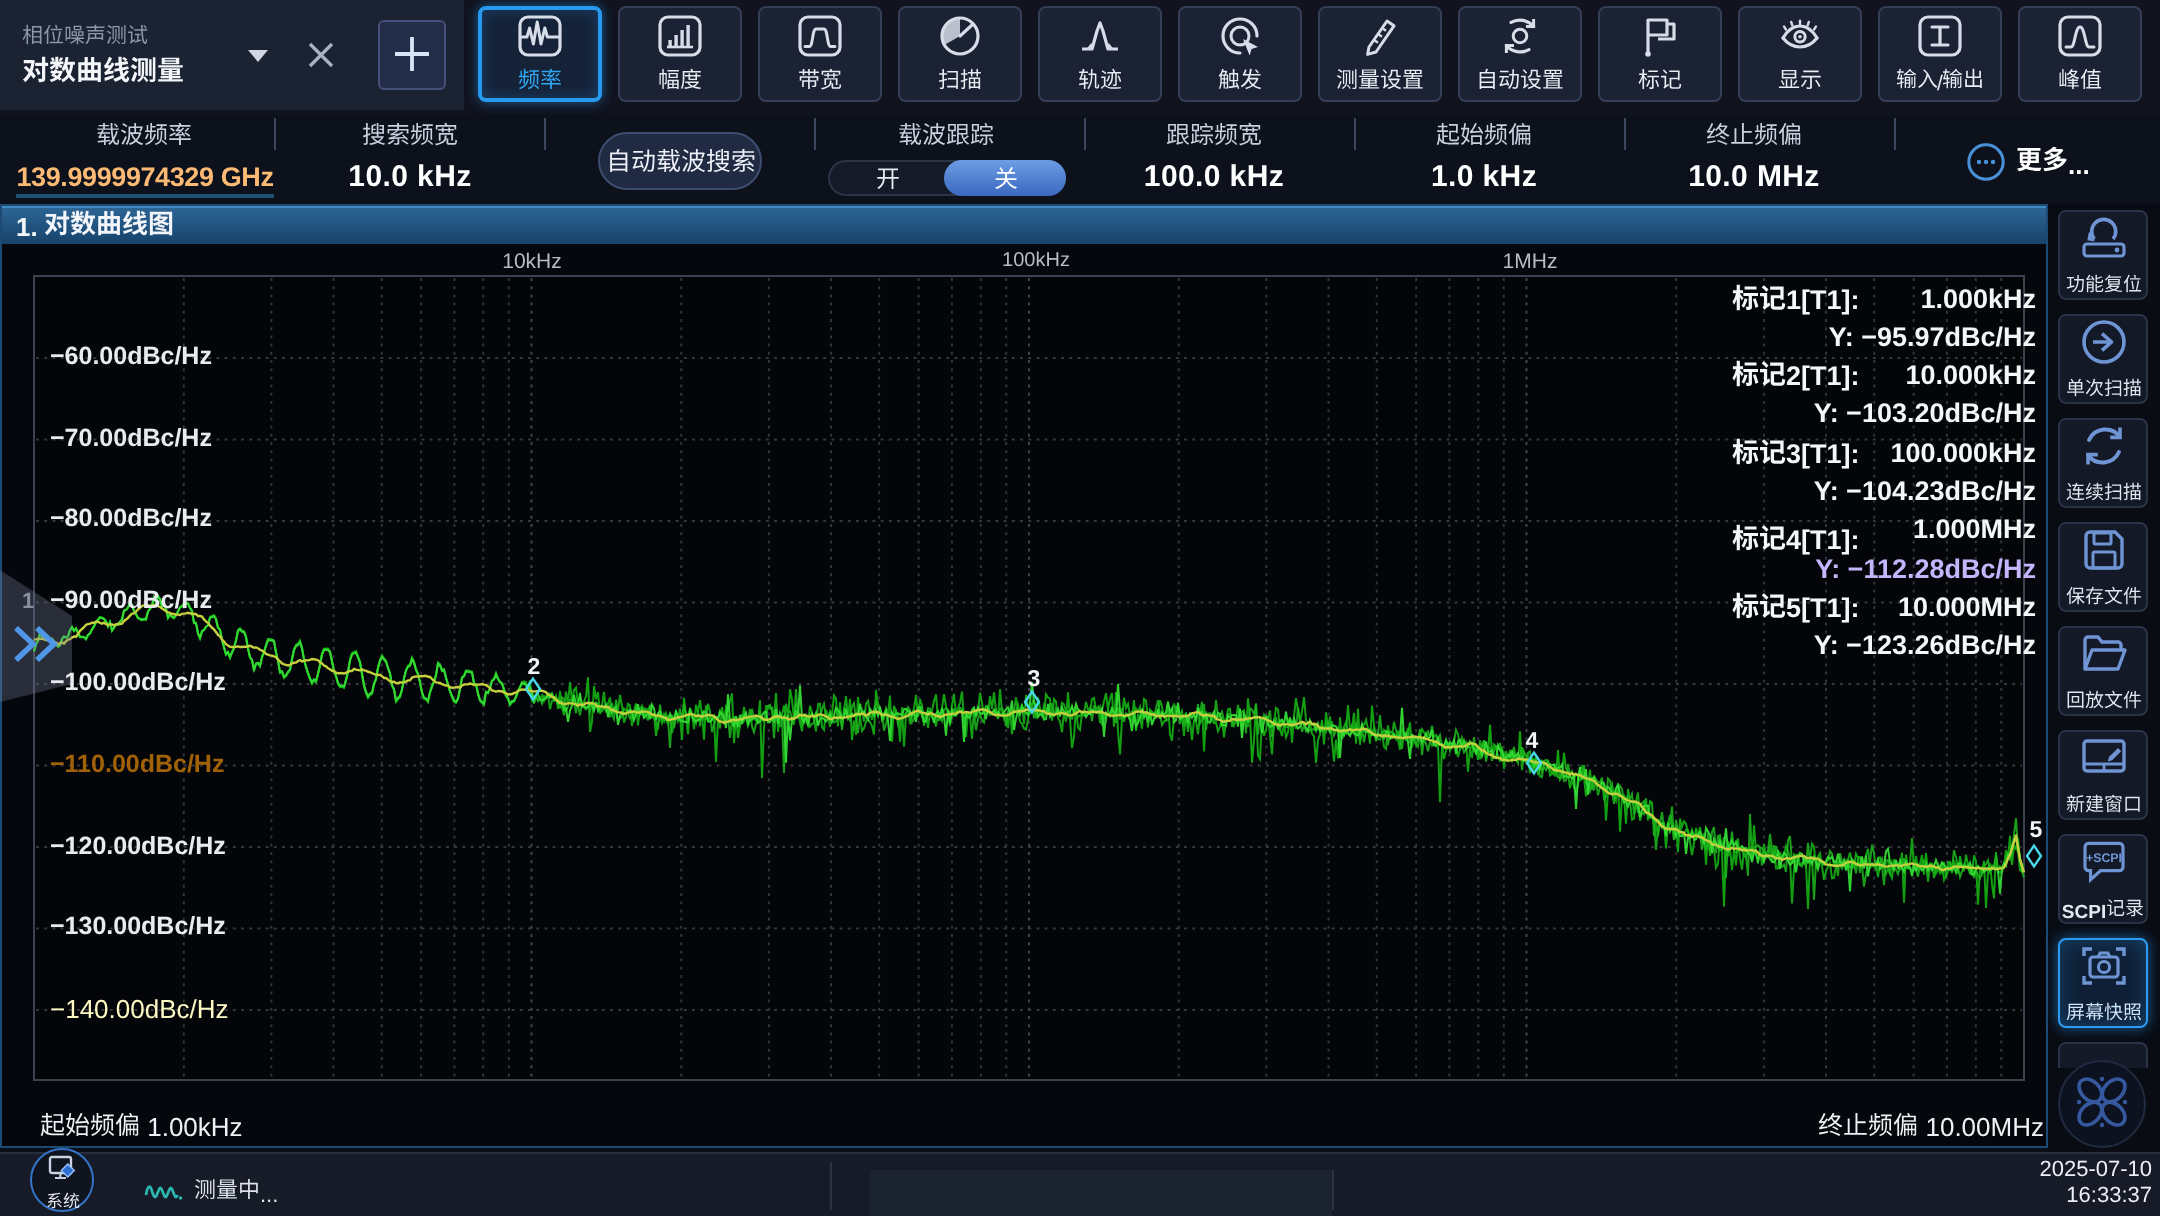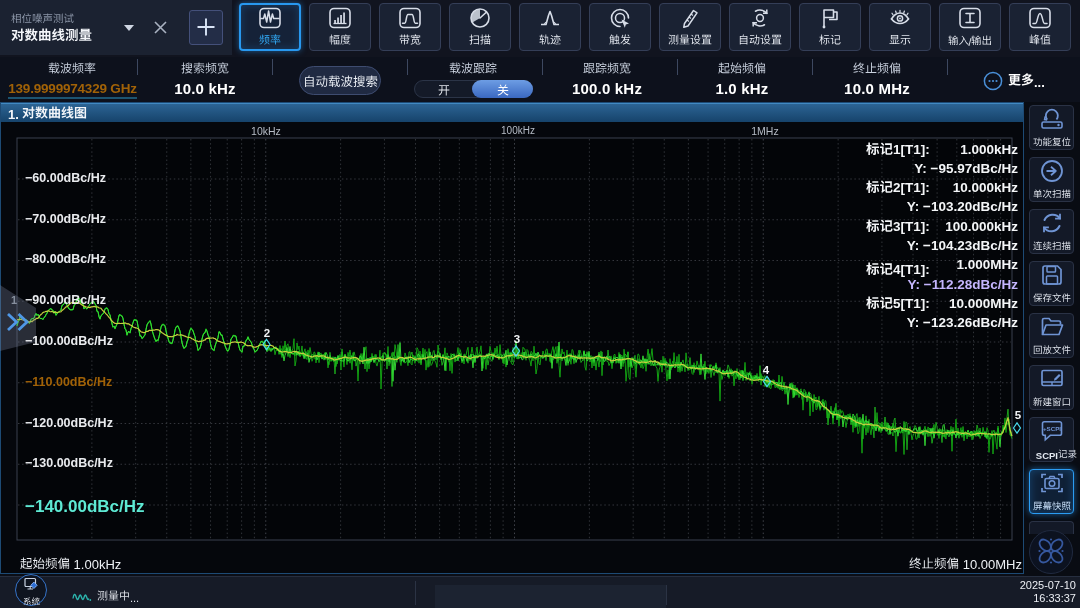--- a/index.html
+++ b/index.html
@@ -170,21 +170,21 @@
 <div class="abs" style="left:542px;top:59px;width:1px;height:16px;background:#3d4860"></div>
 <div class="abs" style="left:677px;top:59px;width:1px;height:16px;background:#3d4860"></div>
 <div class="abs" style="left:812px;top:59px;width:1px;height:16px;background:#3d4860"></div>
 <div class="abs" style="left:947px;top:59px;width:1px;height:16px;background:#3d4860"></div>
 <div class="abs" style="left:-8px;top:61px;width:160px;text-align:center"><svg class="hz" style="vertical-align:0.00px" width="48.0" height="12.7" viewBox="0 0 48.0 12.7" fill="#c9d1de">
       <path transform="translate(0.0,10.56) scale(0.01200,-0.01200)" d="M736 784C782 745 835 690 858 653L915 693C890 730 836 783 790 819ZM839 501C813 406 776 314 729 231C710 319 697 428 689 553H951V614H686C683 685 682 760 683 839H609C609 762 611 686 614 614H368V700H545V760H368V841H296V760H105V700H296V614H54V553H617C627 394 646 253 676 145C627 75 571 15 507 -31C525 -44 547 -66 560 -82C613 -41 661 9 704 64C741 -22 791 -72 856 -72C926 -72 951 -26 963 124C945 131 919 146 904 163C898 46 888 1 863 1C820 1 783 50 755 136C820 239 870 357 906 481ZM65 92 73 22 333 49V-76H403V56L585 75V137L403 120V214H562V279H403V360H333V279H194C216 312 237 350 258 391H583V453H288C300 479 311 505 321 531L247 551C237 518 224 484 211 453H69V391H183C166 357 152 331 144 319C128 292 113 272 98 269C107 250 117 215 121 200C130 208 160 214 202 214H333V114Z"></path>
       <path transform="translate(12.0,10.56) scale(0.01200,-0.01200)" d="M92 777C151 745 227 696 265 662L309 722C271 755 194 801 135 830ZM38 506C99 477 177 431 215 398L258 460C219 491 140 535 80 562ZM62 -21 128 -67C180 26 240 151 285 256L226 301C177 188 110 56 62 -21ZM597 625V448H426V625ZM354 695V442C354 297 343 98 234 -42C252 -49 283 -67 296 -79C395 49 420 233 425 381H451C489 277 542 187 611 112C541 53 458 10 368 -20C384 -33 407 -64 417 -82C507 -50 590 -3 663 60C734 -2 819 -50 918 -80C929 -60 950 -31 967 -16C870 10 786 54 715 112C791 194 851 299 886 430L839 451L825 448H670V625H859C843 579 824 533 807 501L872 480C900 531 932 612 957 684L903 698L890 695H670V841H597V695ZM522 381H793C763 294 718 221 662 161C602 223 555 298 522 381Z"></path>
       <path transform="translate(24.0,10.56) scale(0.01200,-0.01200)" d="M701 501C699 151 688 35 446 -30C459 -43 477 -67 483 -83C743 -9 762 129 764 501ZM728 84C795 34 881 -38 923 -82L968 -34C925 9 837 78 770 126ZM428 386C376 178 261 42 49 -25C64 -40 81 -65 88 -83C315 -3 438 144 493 371ZM133 397C113 323 80 248 37 197C54 189 81 172 93 162C135 217 174 301 196 383ZM544 609V137H608V550H854V139H922V609H742L782 714H950V781H518V714H709C699 680 686 640 672 609ZM114 753V529H39V461H248V158H316V461H502V529H334V652H479V716H334V841H266V529H176V753Z"></path>
       <path transform="translate(36.0,10.56) scale(0.01200,-0.01200)" d="M829 643C794 603 732 548 687 515L742 478C788 510 846 558 892 605ZM56 337 94 277C160 309 242 353 319 394L304 451C213 407 118 363 56 337ZM85 599C139 565 205 515 236 481L290 527C256 561 190 609 136 640ZM677 408C746 366 832 306 874 266L930 311C886 351 797 410 730 448ZM51 202V132H460V-80H540V132H950V202H540V284H460V202ZM435 828C450 805 468 776 481 750H71V681H438C408 633 374 592 361 579C346 561 331 550 317 547C324 530 334 498 338 483C353 489 375 494 490 503C442 454 399 415 379 399C345 371 319 352 297 349C305 330 315 297 318 284C339 293 374 298 636 324C648 304 658 286 664 270L724 297C703 343 652 415 607 466L551 443C568 424 585 401 600 379L423 364C511 434 599 522 679 615L618 650C597 622 573 594 550 567L421 560C454 595 487 637 516 681H941V750H569C555 779 531 818 508 847Z"></path>
     </svg></div>
-<div class="abs" style="left:0px;top:81px;width:145px;text-align:center;font-size:13.5px;font-weight:bold;color:#a16207;letter-spacing:-0.2px">139.9999974329 GHz</div>
+<div class="abs" style="left:0px;top:81px;width:145px;text-align:center;font-size:13.5px;font-weight:bold;color:#fdba74;letter-spacing:-0.2px">139.9999974329 GHz</div>
 <div class="abs" style="left:8px;top:97px;width:129px;height:2px;background:rgba(42,140,185,.55)"></div>
 <div class="abs" style="left:125px;top:61px;width:160px;text-align:center"><svg class="hz" style="vertical-align:0.00px" width="48.0" height="12.7" viewBox="0 0 48.0 12.7" fill="#c9d1de">
       <path transform="translate(0.0,10.56) scale(0.01200,-0.01200)" d="M166 840V638H46V568H166V354L39 309L59 238L166 279V13C166 0 161 -3 150 -3C138 -4 103 -4 64 -3C74 -24 83 -56 85 -75C144 -76 181 -73 205 -61C229 -48 237 -27 237 13V306L349 350L336 418L237 380V568H339V638H237V840ZM379 290V226H424L416 223C458 156 515 99 584 53C499 16 402 -7 304 -20C317 -36 331 -64 338 -82C449 -64 557 -34 651 12C730 -29 820 -59 917 -78C927 -59 946 -31 962 -16C875 -2 793 21 721 52C803 106 870 178 911 271L866 293L853 290H683V387H915V758H723V696H847V602H727V545H847V449H683V841H614V449H457V544H566V602H457V694C509 710 563 730 607 754L553 804C516 779 450 751 392 732V387H614V290ZM809 226C771 169 717 123 652 87C586 125 531 171 491 226Z"></path>
       <path transform="translate(12.0,10.56) scale(0.01200,-0.01200)" d="M633 104C718 58 825 -12 877 -58L938 -14C881 32 773 98 690 141ZM290 136C233 82 143 26 61 -11C78 -23 106 -47 119 -61C198 -20 294 46 358 109ZM194 319C211 326 237 329 421 341C339 302 269 272 237 260C179 236 135 222 102 219C109 200 119 166 122 153C148 162 187 166 479 185V10C479 -2 475 -6 458 -6C443 -8 389 -8 327 -6C339 -26 351 -54 355 -75C428 -75 479 -75 510 -63C543 -52 552 -32 552 8V189L797 204C824 176 848 148 864 126L922 166C879 221 789 304 718 362L665 328C691 306 719 281 746 255L309 232C450 285 592 352 727 434L673 480C629 451 581 424 532 398L309 385C378 419 447 460 510 505L480 528H862V405H936V593H539V686H923V752H539V841H461V752H76V686H461V593H66V405H137V528H434C363 473 274 425 246 411C218 396 193 387 174 385C181 367 191 333 194 319Z"></path>
       <path transform="translate(24.0,10.56) scale(0.01200,-0.01200)" d="M701 501C699 151 688 35 446 -30C459 -43 477 -67 483 -83C743 -9 762 129 764 501ZM728 84C795 34 881 -38 923 -82L968 -34C925 9 837 78 770 126ZM428 386C376 178 261 42 49 -25C64 -40 81 -65 88 -83C315 -3 438 144 493 371ZM133 397C113 323 80 248 37 197C54 189 81 172 93 162C135 217 174 301 196 383ZM544 609V137H608V550H854V139H922V609H742L782 714H950V781H518V714H709C699 680 686 640 672 609ZM114 753V529H39V461H248V158H316V461H502V529H334V652H479V716H334V841H266V529H176V753Z"></path>
       <path transform="translate(36.0,10.56) scale(0.01200,-0.01200)" d="M523 190V29C523 -47 550 -68 652 -68C674 -68 814 -68 837 -68C929 -68 952 -32 961 120C941 125 910 136 893 149C888 17 881 -1 832 -1C800 -1 682 -1 658 -1C607 -1 598 3 598 30V190ZM441 316V237C441 156 413 45 42 -32C60 -48 83 -77 92 -95C477 -5 521 130 521 235V316ZM201 417V101H276V352H719V107H797V417ZM432 828C445 804 458 776 470 751H76V568H146V686H853V568H926V751H561C549 781 528 821 510 850ZM597 650V585H404V651H327V585H174V524H327V452H404V524H597V451H672V524H828V585H672V650Z"></path>
     </svg></div>
 <div class="abs" style="left:105px;top:80px;width:200px;text-align:center;font-size:15px;font-weight:bold;color:#ffffff;letter-spacing:0.2px">10.0 kHz</div>
 <div class="abs" style="left:299px;top:66px;width:82px;height:29px;background:#202a42;border:1px solid #3e4c70;border-radius:15px;text-align:center;padding-top:7px"><svg class="hz" style="vertical-align:0.00px" width="75.0" height="13.2" viewBox="0 0 75.0 13.2" fill="#edf1f7">
       <path transform="translate(0.0,11.00) scale(0.01250,-0.01250)" d="M239 411H774V264H239ZM239 482V631H774V482ZM239 194H774V46H239ZM455 842C447 802 431 747 416 703H163V-81H239V-25H774V-76H853V703H492C509 741 526 787 542 830Z"></path>
@@ -319,21 +319,21 @@
     </g>
   </svg>
 <div class="abs" style="left:25px;top:171px;font-size:12.5px;font-weight:bold;color:#e9ebee;z-index:5">−60.00dBc/Hz</div>
 <div class="abs" style="left:25px;top:212px;font-size:12.5px;font-weight:bold;color:#e9ebee;z-index:5">−70.00dBc/Hz</div>
 <div class="abs" style="left:25px;top:252px;font-size:12.5px;font-weight:bold;color:#e9ebee;z-index:5">−80.00dBc/Hz</div>
 <div class="abs" style="left:25px;top:293px;font-size:12.5px;font-weight:bold;color:#e9ebee;z-index:5">−90.00dBc/Hz</div>
 <div class="abs" style="left:25px;top:334px;font-size:12.5px;font-weight:bold;color:#e9ebee;z-index:5">−100.00dBc/Hz</div>
 <div class="abs" style="left:25px;top:375px;font-size:12.5px;font-weight:bold;color:#a16207;z-index:5">−110.00dBc/Hz</div>
 <div class="abs" style="left:25px;top:416px;font-size:12.5px;font-weight:bold;color:#e9ebee;z-index:5">−120.00dBc/Hz</div>
 <div class="abs" style="left:25px;top:456px;font-size:12.5px;font-weight:bold;color:#e9ebee;z-index:5">−130.00dBc/Hz</div>
-<div class="abs" style="left:25px;top:497px;font-size:17px;font-weight:bold;color:#5eead4;z-index:5">−140.00dBc/Hz</div>
+<div class="abs" style="left:25px;top:497px;font-size:13px;font-weight:normal;color:#fef9c3;z-index:5">−140.00dBc/Hz</div>
 <div style="position:absolute;font-size:13.5px;font-weight:bold;color:#f4f6f8;z-index:5;left:866px;top:141.5px;white-space:nowrap"><svg class="hz" style="vertical-align:-2.00px" width="27.0" height="14.3" viewBox="0 0 27.0 14.3" fill="#f4f6f8">
       <path transform="translate(0.0,11.88) scale(0.01350,-0.01350)" d="M467 788V676H908V788ZM773 315C816 212 856 78 866 -4L974 35C961 119 917 248 872 349ZM465 345C441 241 399 132 348 63C374 50 421 18 442 1C494 79 544 203 573 320ZM421 549V437H617V54C617 41 613 38 600 38C587 38 545 37 505 39C521 4 536 -49 539 -84C607 -84 656 -82 693 -62C731 -42 739 -8 739 51V437H964V549ZM173 850V652H34V541H150C124 429 74 298 16 226C37 195 66 142 77 109C113 161 146 238 173 321V-89H292V385C319 342 346 296 360 266L424 361C406 385 321 489 292 520V541H409V652H292V850Z"></path>
       <path transform="translate(13.5,11.88) scale(0.01350,-0.01350)" d="M102 760C159 709 234 635 267 588L353 673C315 718 238 787 182 834ZM38 543V428H184V120C184 66 155 27 133 9C152 -9 184 -53 195 -78C213 -56 245 -29 417 96C405 119 388 169 381 201L303 147V543ZM413 785V666H791V462H434V91C434 -38 476 -73 610 -73C638 -73 768 -73 798 -73C922 -73 957 -24 972 149C938 158 886 178 858 199C851 65 843 42 789 42C758 42 649 42 623 42C567 42 558 49 558 92V349H791V300H912V785Z"></path>
     </svg><span>1[T1]:</span></div>
 <div style="position:absolute;font-size:13.5px;font-weight:bold;color:#f4f6f8;z-index:5;left:878px;top:141.5px;width:140px;text-align:right">1.000kHz</div>
 <div style="position:absolute;font-size:13.5px;font-weight:bold;color:#f4f6f8;z-index:5;left:878px;top:160.8px;width:140px;text-align:right">Y: −95.97dBc/Hz</div>
 <div style="position:absolute;font-size:13.5px;font-weight:bold;color:#f4f6f8;z-index:5;left:866px;top:180.1px;white-space:nowrap"><svg class="hz" style="vertical-align:-2.00px" width="27.0" height="14.3" viewBox="0 0 27.0 14.3" fill="#f4f6f8">
       <path transform="translate(0.0,11.88) scale(0.01350,-0.01350)" d="M467 788V676H908V788ZM773 315C816 212 856 78 866 -4L974 35C961 119 917 248 872 349ZM465 345C441 241 399 132 348 63C374 50 421 18 442 1C494 79 544 203 573 320ZM421 549V437H617V54C617 41 613 38 600 38C587 38 545 37 505 39C521 4 536 -49 539 -84C607 -84 656 -82 693 -62C731 -42 739 -8 739 51V437H964V549ZM173 850V652H34V541H150C124 429 74 298 16 226C37 195 66 142 77 109C113 161 146 238 173 321V-89H292V385C319 342 346 296 360 266L424 361C406 385 321 489 292 520V541H409V652H292V850Z"></path>
       <path transform="translate(13.5,11.88) scale(0.01350,-0.01350)" d="M102 760C159 709 234 635 267 588L353 673C315 718 238 787 182 834ZM38 543V428H184V120C184 66 155 27 133 9C152 -9 184 -53 195 -78C213 -56 245 -29 417 96C405 119 388 169 381 201L303 147V543ZM413 785V666H791V462H434V91C434 -38 476 -73 610 -73C638 -73 768 -73 798 -73C922 -73 957 -24 972 149C938 158 886 178 858 199C851 65 843 42 789 42C758 42 649 42 623 42C567 42 558 49 558 92V349H791V300H912V785Z"></path>
     </svg><span>2[T1]:</span></div>
@@ -440,21 +440,21 @@
       <path transform="translate(0.0,8.36) scale(0.00950,-0.00950)" d="M360 213C390 163 426 95 442 51L495 83C480 125 444 190 411 240ZM135 235C115 174 82 112 41 68C56 59 82 40 94 30C133 77 173 150 196 220ZM553 744V400C553 267 545 95 460 -25C476 -34 506 -57 518 -71C610 59 623 256 623 400V432H775V-75H848V432H958V502H623V694C729 710 843 736 927 767L866 822C794 792 665 762 553 744ZM214 827C230 799 246 765 258 735H61V672H503V735H336C323 768 301 811 282 844ZM377 667C365 621 342 553 323 507H46V443H251V339H50V273H251V18C251 8 249 5 239 5C228 4 197 4 162 5C172 -13 182 -41 184 -59C233 -59 267 -58 290 -47C313 -36 320 -18 320 17V273H507V339H320V443H519V507H391C410 549 429 603 447 652ZM126 651C146 606 161 546 165 507L230 525C225 563 208 622 187 665Z"></path>
       <path transform="translate(9.5,8.36) scale(0.00950,-0.00950)" d="M394 755V695H581V620H330V561H581V483H387V422H581V345H379V288H581V209H337V149H581V49H652V149H937V209H652V288H899V345H652V422H876V561H945V620H876V755H652V840H581V755ZM652 561H809V483H652ZM652 620V695H809V620ZM97 393C97 404 120 417 135 425H258C246 336 226 259 200 193C173 233 151 283 134 343L78 322C102 241 132 177 169 126C134 60 89 8 37 -30C53 -40 81 -66 92 -80C140 -43 183 7 218 70C323 -30 469 -55 653 -55H933C937 -35 951 -2 962 14C911 13 694 13 654 13C485 13 347 35 249 132C290 225 319 342 334 483L292 493L278 492H192C242 567 293 661 338 758L290 789L266 778H64V711H237C197 622 147 540 129 515C109 483 84 458 66 454C76 439 91 408 97 393Z"></path>
       <path transform="translate(19.0,8.36) scale(0.00950,-0.00950)" d="M371 673C293 611 182 561 86 534L125 476C230 508 342 568 426 637ZM576 631C679 587 810 516 874 469L923 518C854 566 722 632 622 674ZM432 573C417 543 391 503 367 471H164V-82H239V-40H769V-76H847V471H446C468 497 491 527 511 557ZM239 17V414H769V17ZM365 219C405 203 448 183 490 162C427 124 352 97 277 82C289 69 303 48 310 33C394 54 476 86 546 133C598 104 644 75 675 51L714 94C684 117 641 143 594 169C641 209 679 258 705 318L665 337L654 335H427C437 352 446 369 454 386L395 395C373 346 332 288 274 244C288 237 308 220 319 208C348 232 373 259 394 286H623C602 252 573 222 540 196C494 219 446 240 402 257ZM426 826C438 805 450 779 461 755H77V597H152V695H844V601H922V755H551C538 784 520 818 504 845Z"></path>
       <path transform="translate(28.5,8.36) scale(0.00950,-0.00950)" d="M127 735V-55H205V30H796V-51H876V735ZM205 107V660H796V107Z"></path>
     </svg></div>
 <div class="abs" style="left:1029px;top:417px;width:45px;height:45px;border-radius:4px;background:#131927;border:1px solid #2a3245;"></div>
 <div class="abs" style="left:1029px;top:418px;width:45px;text-align:center"><svg width="26" height="26" viewBox="0 0 26 26" fill="none" style="">
       <path d="M3.5 5.5 a1.8 1.8 0 0 1 1.8-1.8 h15.4 a1.8 1.8 0 0 1 1.8 1.8 v10 a1.8 1.8 0 0 1 -1.8 1.8 h-9.4 l-5 4.5 v-4.5 h-1 a1.8 1.8 0 0 1 -1.8-1.8 Z" stroke="#6f94d4" stroke-width="1.6" fill="none"></path>
       <text x="13" y="13" font-family="Liberation Sans" font-size="6.2" font-weight="bold" fill="#6f94d4" text-anchor="middle">+SCPI</text>
     </svg></div>
-<div class="abs" style="left:1026px;top:449px;width:51px;text-align:right;line-height:10px"><span style="color:#e3e8f0;font-size:9.5px;font-weight:bold">SCPI</span><svg class="hz" style="vertical-align:0.00px" width="19.0" height="10.1" viewBox="0 0 19.0 10.1" fill="#e3e8f0">
+<div class="abs" style="left:1026px;top:449px;width:51px;text-align:center;line-height:10px"><span style="color:#e3e8f0;font-size:9.5px;font-weight:bold">SCPI</span><svg class="hz" style="vertical-align:0.00px" width="19.0" height="10.1" viewBox="0 0 19.0 10.1" fill="#e3e8f0">
       <path transform="translate(0.0,8.36) scale(0.00950,-0.00950)" d="M124 769C179 720 249 652 280 608L335 661C300 703 230 769 176 815ZM200 -61V-60C214 -41 242 -20 408 98C400 113 389 143 384 163L280 92V526H46V453H206V93C206 44 175 10 157 -4C171 -17 192 -45 200 -61ZM419 770V695H816V442H438V57C438 -41 474 -65 586 -65C611 -65 790 -65 816 -65C925 -65 951 -20 962 143C940 148 908 161 889 175C884 33 874 7 812 7C773 7 621 7 591 7C527 7 515 16 515 56V370H816V318H891V770Z"></path>
       <path transform="translate(9.5,8.36) scale(0.00950,-0.00950)" d="M134 317C199 281 278 224 316 186L369 238C329 276 248 329 185 363ZM134 784V715H740L736 623H164V554H732L726 462H67V395H461V212C316 152 165 91 68 54L108 -13C206 29 337 85 461 140V2C461 -12 456 -16 440 -17C424 -18 368 -18 309 -16C319 -35 331 -63 335 -82C413 -82 464 -82 495 -71C527 -60 537 -42 537 1V236C623 106 748 9 904 -40C914 -20 937 9 953 25C845 54 751 107 675 177C739 216 814 272 874 323L810 370C765 325 691 266 629 224C592 266 561 314 537 365V395H940V462H804C813 565 820 688 822 784L763 788L750 784Z"></path>
     </svg></div>
 <div class="abs" style="left:1029px;top:469px;width:45px;height:45px;border-radius:4px;background:#0f2036;border:1.5px solid #2b9cf2;box-shadow:0 0 7px rgba(40,150,240,.6), inset 0 0 10px rgba(40,150,240,.3);"></div>
 <div class="abs" style="left:1029px;top:470px;width:45px;text-align:center"><svg width="26" height="26" viewBox="0 0 26 26" fill="none" style="">
       <path d="M3 8 V4.5 h4 M19 4.5 h4 V8 M23 18 v3.5 h-4 M7 21.5 H3 V18" stroke="#6f94d4" stroke-width="1.7" fill="none"></path>
       <rect x="6" y="8.5" width="14" height="10" rx="1.5" stroke="#6f94d4" stroke-width="1.6"></rect>
       <path d="M10 8.5 l1-2 h4 l1 2" stroke="#6f94d4" stroke-width="1.4" fill="none"></path>
       <circle cx="13" cy="13.5" r="2.8" stroke="#6f94d4" stroke-width="1.5"></circle>
     </svg></div>

